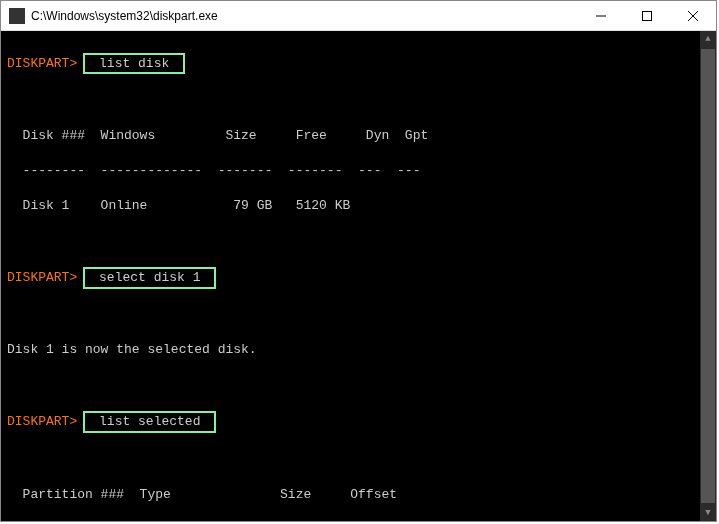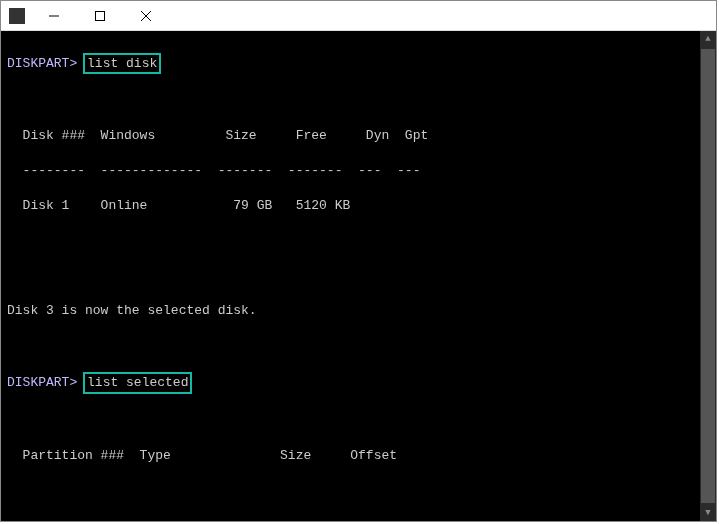--- a/index.html
+++ b/index.html
@@ -5,34 +5,35 @@
     * { box-sizing: border-box; margin: 0; padding: 0; }
     body { font-family: 'Segoe UI', Tahoma, sans-serif; background: #fff; width: 719px; height: 524px; overflow: hidden; }
     .window { border: 1px solid #888; width: 717px; height: 522px; display: flex; flex-direction: column; background: #fff; }
     .titlebar { height: 30px; background: #fff; display: flex; align-items: center; border-bottom: 1px solid #ddd; }
     .title-icon { width: 16px; height: 16px; margin-left: 8px; margin-right: 6px; background: #333; display: inline-block; }
     .title-text { font-size: 12px; color: #000; flex: 1; }
     .win-controls { display: flex; height: 100%; }
     .win-btn { width: 46px; height: 100%; display: flex; align-items: center; justify-content: center; font-size: 10px; font-family: 'Segoe MDL2 Assets', sans-serif; }
     .terminal { flex: 1; background: #000; color: #ccc; font-family: 'Consolas', 'Courier New', monospace; font-size: 13px; line-height: 1.35; padding: 4px 6px; white-space: pre; overflow: hidden; position: relative; }
     .terminal .line { display: block; }
-    .prompt { color: #c4b5fd; }
-    .hl { border: 2px solid #14b8a6; padding: 0 2px; display: inline-block; margin-left: -2px; }
+    .prompt { color: #f97316; }
+    .hl { border: 2px solid #86efac; padding: 0 14px; display: inline-block; margin-left: -2px; }
     .scrollbar { position: absolute; right: 0; top: 0; width: 16px; height: 100%; background: #2b2b2b; }
     .scrollbar-thumb { position: absolute; right: 1px; top: 18px; width: 14px; height: calc(100% - 36px); background: #555; }
     .scrollbar-arrow { position: absolute; width: 16px; height: 16px; display: flex; align-items: center; justify-content: center; color: #888; font-size: 9px; }
     .scrollbar-arrow.up { top: 0; }
     .scrollbar-arrow.down { bottom: 0; }
   </style>
 </head>
 <body>
 
 <div class="window">
   <div class="titlebar">
     <span class="title-icon"></span>
+    <span class="title-text">C:\Windows\system32\diskpart.exe</span>
     <div class="win-controls">
       <div class="win-btn">
         <svg width="10" height="10" viewBox="0 0 10 10">
             <line x1="0" y1="5" x2="10" y2="5" stroke="#000" stroke-width="1"></line>
           </svg>
       </div>
       <div class="win-btn">
         <svg width="10" height="10" viewBox="0 0 10 10">
             <rect x="0.5" y="0.5" width="9" height="9" fill="none" stroke="#000" stroke-width="1"></rect>
           </svg>
@@ -46,22 +47,23 @@
     </div>
   </div>
 
   <div class="terminal">
 <span class="line"><span class="prompt">DISKPART&gt;</span> <span class="hl">list disk</span></span>
 <span class="line"> </span>
 <span class="line">  Disk ###  Windows         Size     Free     Dyn  Gpt</span>
 <span class="line">  --------  -------------  -------  -------  ---  ---</span>
 <span class="line">  Disk 1    Online           79 GB   5120 KB</span>
 <span class="line"> </span>
+<span class="line"><span class="prompt">DISKPART&gt;</span> <span class="hl">select disk 1</span></span>
 <span class="line"> </span>
-<span class="line">Disk 3 is now the selected disk.</span>
+<span class="line">Disk 1 is now the selected disk.</span>
 <span class="line"> </span>
 <span class="line"><span class="prompt">DISKPART&gt;</span> <span class="hl">list selected</span></span>
 <span class="line"> </span>
 <span class="line">  Partition ###  Type              Size     Offset</span>
 
 
 
 
 
 

